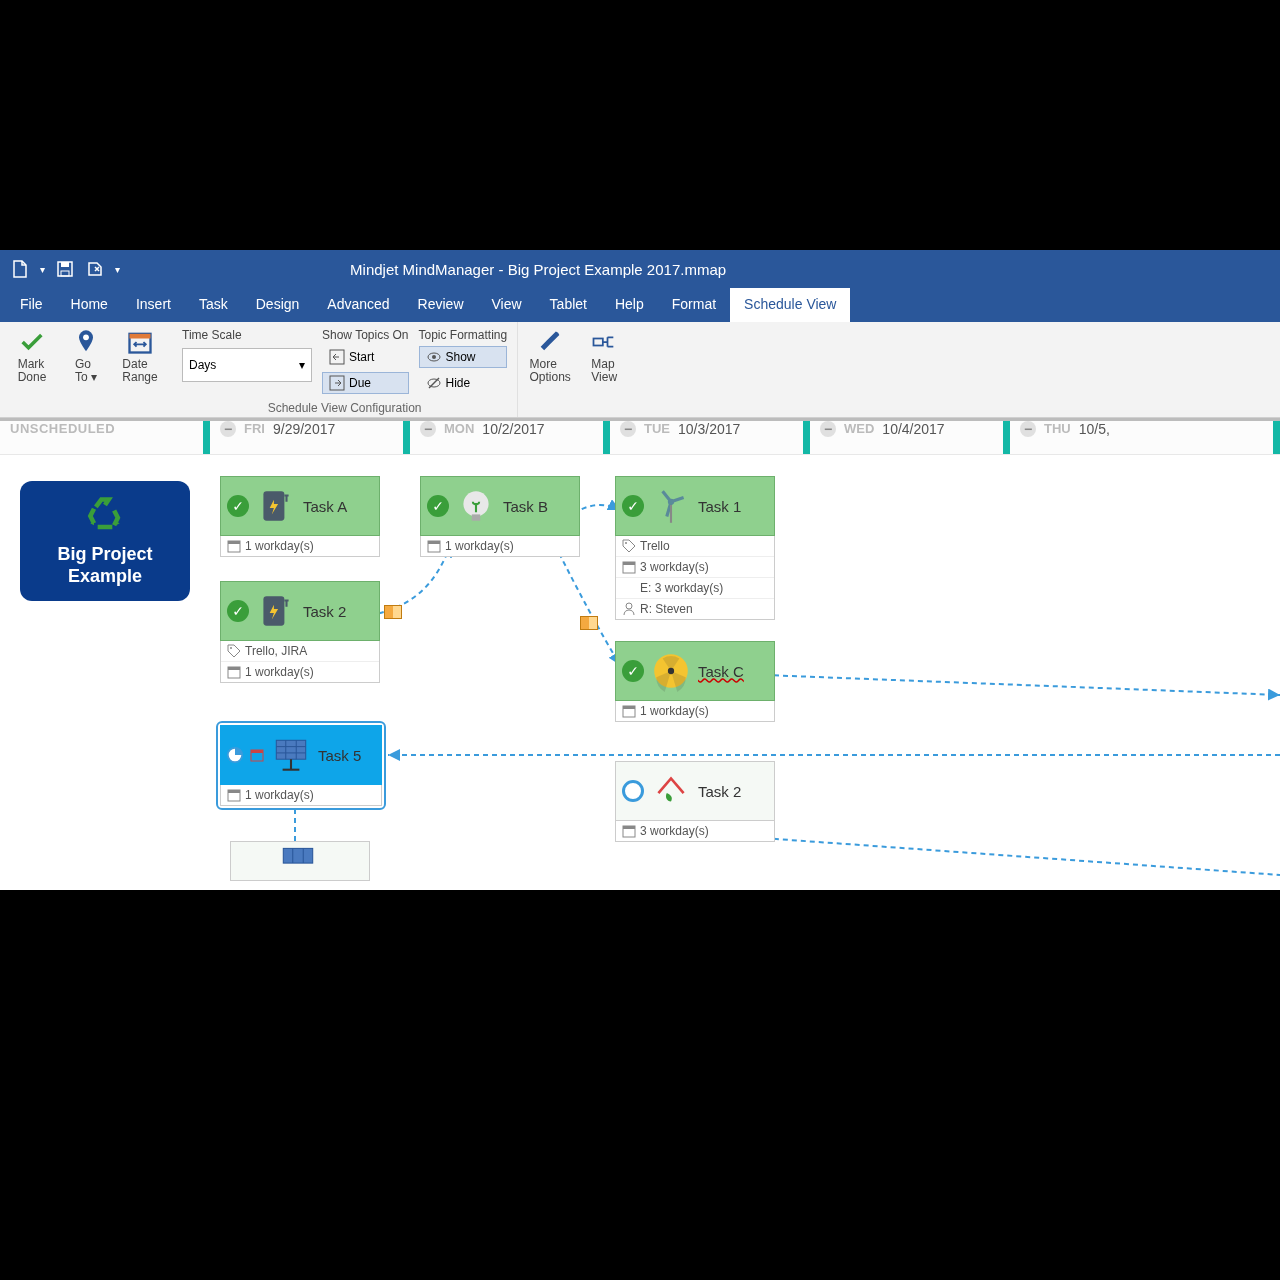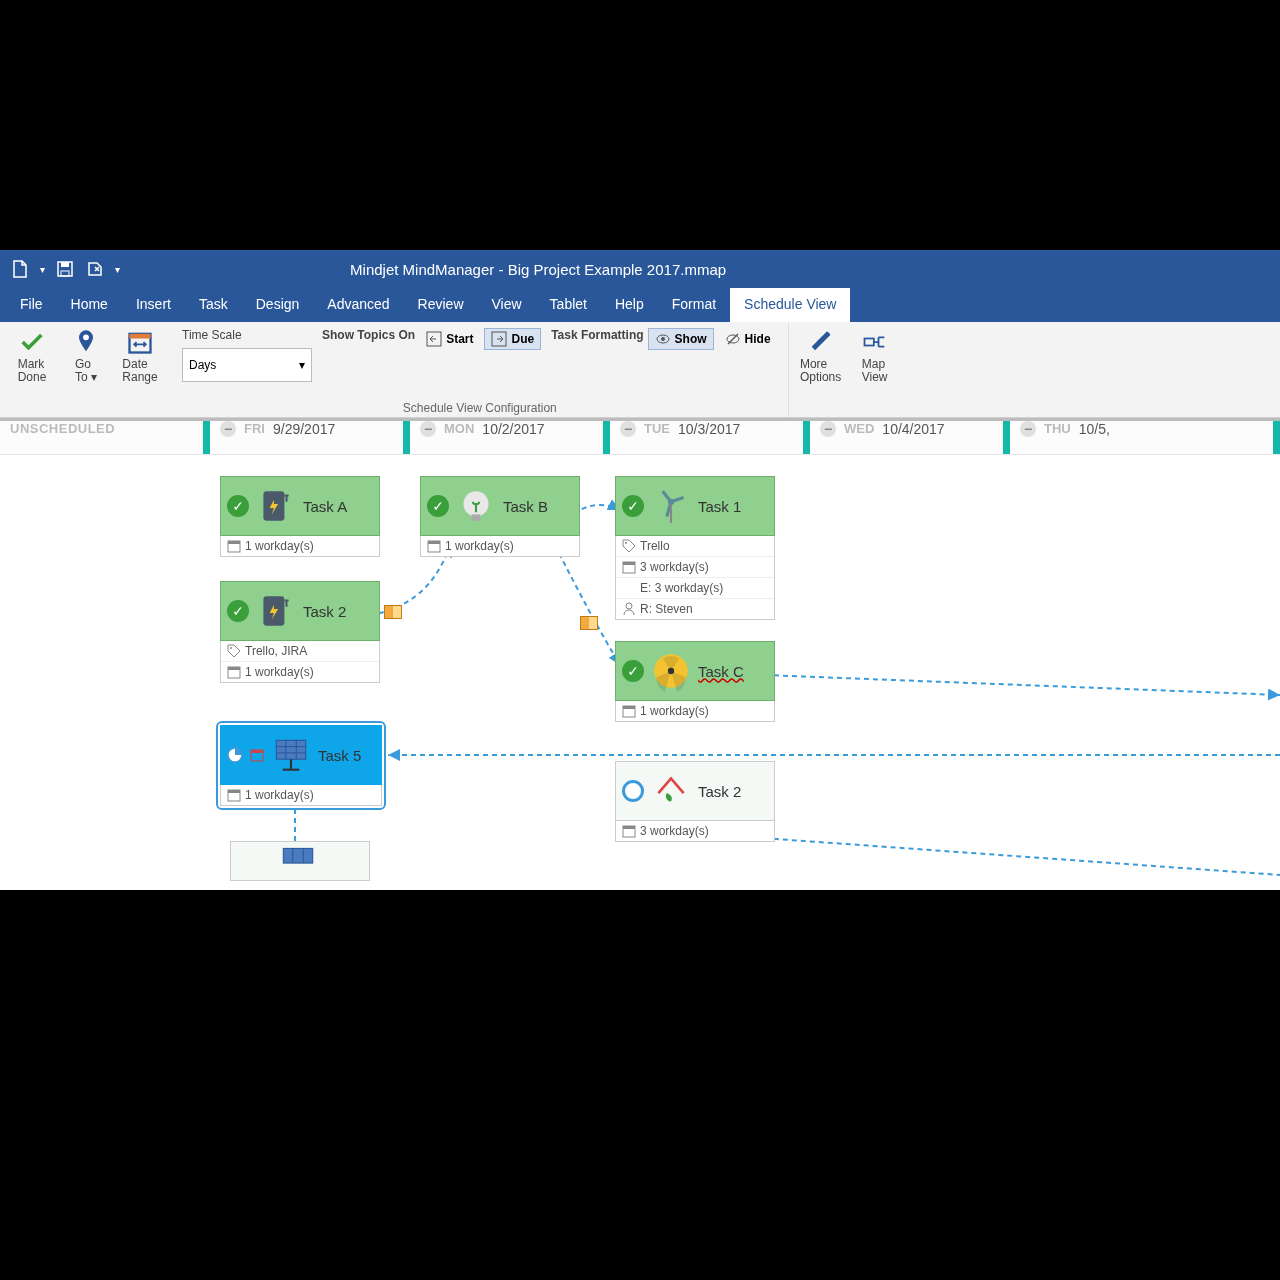--- a/index.html
+++ b/index.html
@@ -15,21 +15,21 @@
   .ribbon { background: #f3f3f3; border-bottom: 1px solid #d0d0d0; height: 96px; display: flex; }
   .ribbon-group { border-right: 1px solid #e0e0e0; padding: 6px 10px 2px; display: flex; flex-direction: column; }
   .rg-body { display: flex; gap: 10px; flex: 1; align-items: flex-start; }
   .rg-label { text-align: center; color: #666; font-size: 12px; padding-top: 2px; }
   .rbtn { display: flex; flex-direction: column; align-items: center; gap: 2px; min-width: 44px; cursor: pointer; }
   .rbtn .lbl { font-size: 12px; color: #444; text-align: left; line-height: 1.1; }
   .ic { width: 28px; height: 28px; display: flex; align-items: center; justify-content: center; }
   .timescale { display: flex; flex-direction: column; gap: 6px; }
   .timescale-label { font-size: 12px; color: #444; }
   .timescale-select { width: 130px; height: 24px; border: 1px solid #bbb; background: #fff; padding: 16px 6px; font-size: 12px; display: flex; align-items: center; justify-content: space-between; text-align: right; }
-  .subgroup { display: flex; flex-direction: row; gap: 4px; font-weight: bold; }
+  .subgroup { display: flex; flex-direction: column; gap: 4px; }
   .subgroup-label { font-size: 12px; color: #444; }
   .toggle-row { display: flex; align-items: center; gap: 4px; border: 1px solid transparent; padding: 2px 6px; font-size: 12px; cursor: pointer; }
   .toggle-row.active { background: #d8e2f0; border: 1px solid #9bb5d8; }
   .toggle-row svg { width: 16px; height: 16px; }
   .canvas { position: relative; height: calc(100% - 168px); background: #fff; border-top: 3px solid #bcbcbc; overflow: hidden; }
   .daterow { display: flex; height: 34px; border-bottom: 1px solid #e8e8e8; background: #fcfcfc; }
   .datecol-head { display: flex; padding: 0 10px; gap: 8px; border-right: 7px solid #14b8a6; }
   .datecol-head .dow { color: #bbb; font-size: 13px; font-weight: 600; }
   .datecol-head .date { color: #555; font-size: 14px; }
   .collapse { width: 16px; height: 16px; border-radius: 50%; background: #e0e0e0; display: flex; align-items: center; justify-content: center; color: #888; font-weight: bold; font-size: 14px; line-height: 1; }
@@ -159,21 +159,21 @@
           </div>
           <div class="toggle-row active">
             <svg viewBox="0 0 16 16">
                 <rect x="1" y="1" width="14" height="14" fill="none" stroke="#555"></rect>
                 <path d="M6 8h6M9 5l3 3-3 3" stroke="#555" fill="none"></path>
               </svg>
             <span>Due</span>
           </div>
         </div>
         <div class="subgroup">
-          <span class="subgroup-label">Task Formatting</span>
+          <span class="subgroup-label">Topic Formatting</span>
           <div class="toggle-row active">
             <svg viewBox="0 0 16 16">
                 <ellipse cx="8" cy="8" rx="6" ry="4" fill="none" stroke="#555"></ellipse>
                 <circle cx="8" cy="8" r="2" fill="#555"></circle>
               </svg>
             <span>Show</span>
           </div>
           <div class="toggle-row">
             <svg viewBox="0 0 16 16">
                 <ellipse cx="8" cy="8" rx="6" ry="4" fill="none" stroke="#555"></ellipse>
@@ -258,20 +258,27 @@
 
       <path d="M765 220 L1280 240" stroke="#3a9bdc" stroke-width="2" stroke-dasharray="5,4" fill="none" marker-end="url(#arr)"></path>
 
       <path d="M1280 300 L388 300" stroke="#3a9bdc" stroke-width="2" stroke-dasharray="5,4" fill="none" marker-end="url(#arr)"></path>
 
       <path d="M720 380 L1280 420" stroke="#3a9bdc" stroke-width="2" stroke-dasharray="5,4" fill="none"></path>
 
       <path d="M295 345 L295 410" stroke="#3a9bdc" stroke-width="2" stroke-dasharray="5,4" fill="none" marker-end="url(#arr)"></path>
     </svg>
 
+    <div class="project-card" style="top:60px;left:20px">
+      <svg width="44" height="44" viewBox="0 0 24 24">
+          <path d="M7 7l3-4h4l-2 3m5 3l2 4-2 4m-11-1l-2-4 2-4m2 10h8" stroke="#3a9e3a" stroke-width="2.5" fill="none"></path>
+          <path d="M6 17l-2-1 2-1m12 2l2-1-2-1M11 4l1-2 1 2" fill="#3a9e3a"></path>
+        </svg>
+      <div class="pt">Big Project Example</div>
+    </div>
 
     <div class="task-card" style="top:55px;left:220px;width:160px">
       <div class="task-body">
         <span class="status-badge status-done">✓</span>
         <span class="task-icon">
             <svg viewBox="0 0 40 40">
               <rect x="8" y="6" width="20" height="28" rx="3" fill="#4a5a6a"></rect>
               <path d="M18 14l-4 8h4l-2 6 6-10h-4z" fill="#f4c430"></path>
               <path d="M30 10v6m-2-6h4" stroke="#4a5a6a" stroke-width="2"></path>
             </svg>

